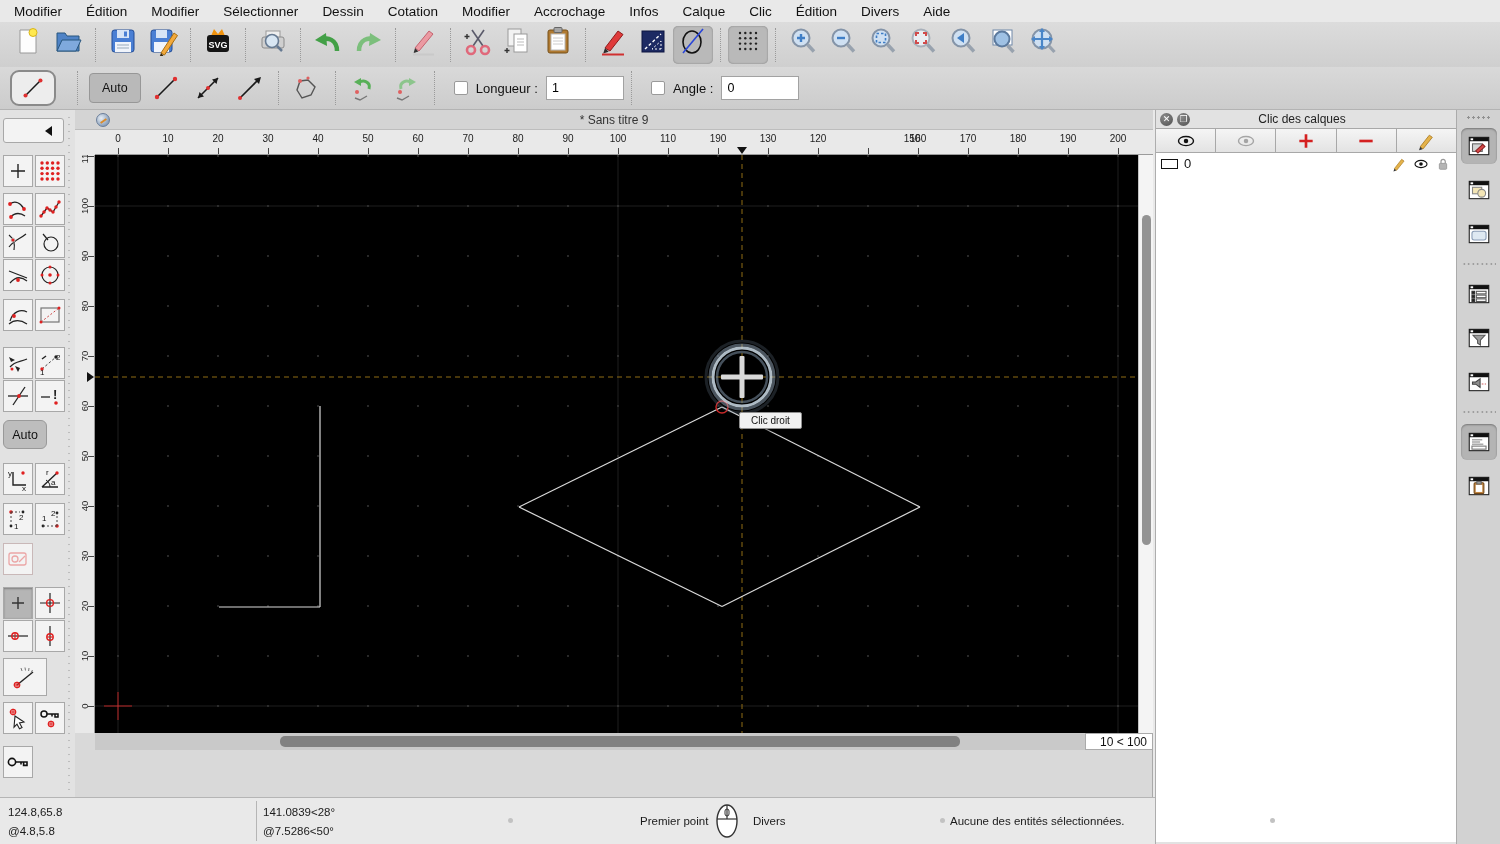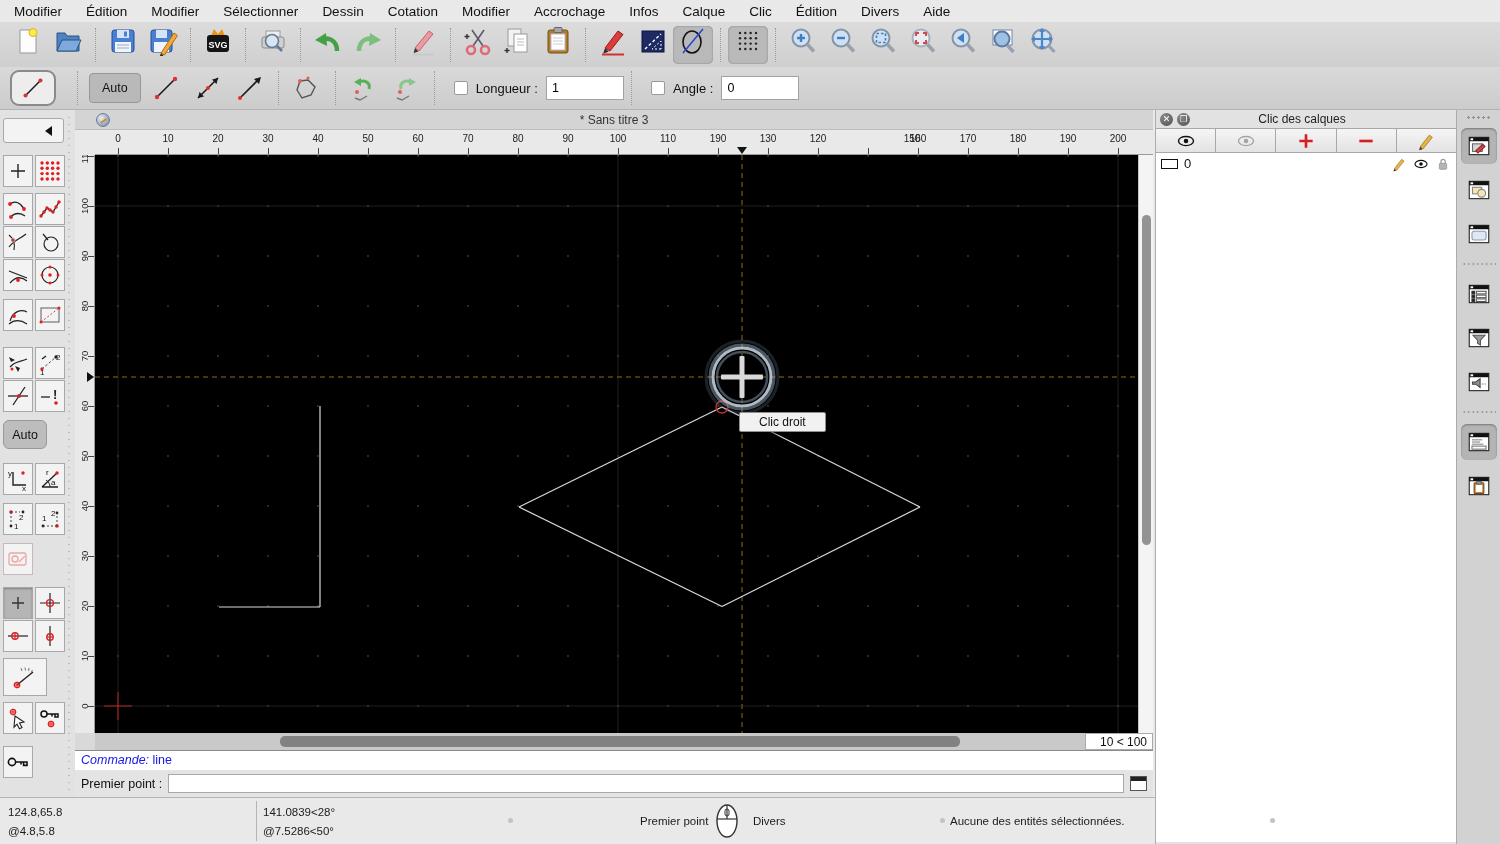--- a/index.html
+++ b/index.html
@@ -45,21 +45,21 @@
   #ruler-top{position:absolute;left:20px;top:20px;width:1058px;height:25px;background:#e9e9e9;border-bottom:1px solid #9b9b9b;overflow:hidden}
   #ruler-left{position:absolute;left:0;top:45px;width:20px;height:578px;background:#e9e9e9;border-right:1px solid #9b9b9b;overflow:hidden}
   #ruler-corner{position:absolute;left:0;top:20px;width:20px;height:25px;background:#e9e9e9}
   .ruler-num{position:absolute;top:3px;transform:translateX(-50%);font-size:10px;color:#222}
   .ruler-tick-v{position:absolute;bottom:0;width:1px;height:6px;background:#444}
   .ruler-num-left{position:absolute;left:0;width:18px;text-align:center;font-size:9.5px;color:#222;transform:translateY(-50%) rotate(-90deg)}
   .ruler-tick-h{position:absolute;right:0;width:6px;height:1px;background:#444}
   #marker-top{position:absolute;bottom:0;width:0;height:0;border-left:5px solid transparent;border-right:5px solid transparent;border-top:7px solid #111}
   #marker-left{position:absolute;right:0;width:0;height:0;border-top:5px solid transparent;border-bottom:5px solid transparent;border-left:7px solid #111}
   #canvas{position:absolute;left:20px;top:45px;width:1043px;height:578px;background:#000;overflow:hidden}
-  #tooltip{position:absolute;background:#f1f1f1;border:1px solid #8f8f8f;border-radius:2px;padding:2px 19px;font-size:12px;color:#111;box-shadow:1px 2px 3px rgba(0,0,0,.5);white-space:nowrap}
+  #tooltip{position:absolute;background:#f1f1f1;border:1px solid #8f8f8f;border-radius:2px;padding:2px 11px;font-size:10px;color:#111;box-shadow:1px 2px 3px rgba(0,0,0,.5);white-space:nowrap}
   #vscroll{position:absolute;left:1063px;top:45px;width:15px;height:578px;background:#f4f4f4;border-left:1px solid #c2c2c2}
   #vthumb{position:absolute;left:3px;top:60px;width:9px;height:330px;background:#939393;border-radius:5px}
   #hscroll{position:absolute;left:20px;top:623px;width:990px;height:17px;background:#c9c9c9}
   #hthumb{position:absolute;left:185px;top:3px;width:680px;height:11px;background:#818181;border-radius:5px}
   #gridscale{position:absolute;left:1010px;top:623px;width:68px;height:17px;background:#fff;border:1px solid #aaa;font-size:12px;text-align:right;padding:1px 5px 0 0;color:#111}
   #cmdhistory{position:absolute;left:0;top:640px;width:1078px;height:20px;background:#fff;border-top:1px solid #8a8a8a;font-size:12.5px;line-height:19px;padding-left:6px;color:#1616e6}
   #cmdhistory .lbl{font-style:italic}
   #promptrow{position:absolute;left:0;top:660px;width:1078px;height:27px;background:#e4e4e4;display:flex;align-items:center;padding:0 6px;gap:6px}
   #promptrow label{font-size:12.5px;white-space:nowrap}
   #cmdinput{flex:1;height:19px;background:#fff;border:1px solid #a8a8a8;font-size:12px;padding-left:4px;font-family:"Liberation Sans",sans-serif}
@@ -659,21 +659,21 @@
           <circle cx="6" cy="12" r="3.6" fill="none" stroke="#111" stroke-width="1.6"></circle>
           <path d="M9.6 12H21v3.4h-3.4V12M15 12v2.6" stroke="#111" stroke-width="1.6" fill="none"></path>
         </svg>
       </div>
   </div>
 </div>
 
 <div id="workspace">
   <div id="tabbar">
     <div id="tabicon"></div>
-    <span>* Sans titre 3</span>
+    <span>* Sans titre 9</span>
   </div>
   <div id="ruler-corner"></div>
   <div id="ruler-top">
       <div id="marker-top" style="left: 642px;"></div>
       <span class="ruler-num" style="left: 23px;">0</span>
       <span class="ruler-tick-v" style="left: 23px;"></span>
       <span class="ruler-num" style="left: 73px;">10</span>
       <span class="ruler-tick-v" style="left: 73px;"></span>
       <span class="ruler-num" style="left: 123px;">20</span>
       <span class="ruler-tick-v" style="left: 123px;"></span>
@@ -1023,26 +1023,20 @@
   </div>
 
   <div id="vscroll">
       <div id="vthumb"></div>
     </div>
   <div id="hscroll">
       <div id="hthumb"></div>
     </div>
   <div id="gridscale">10 &lt; 100</div>
 
-  <div id="cmdhistory"><span class="lbl">Commande:</span><span> line</span></div>
-  <div id="promptrow">
-    <label>Premier point :</label>
-    <input id="cmdinput" value="" style="">
-    <div class="mini-win-btn"></div>
-  </div>
 </div>
 
 <div id="layers">
   <div id="layers-title">
     <div class="mac-btn">✕</div>
     <div class="mac-btn">❐</div>
     <span class="ttl">Clic des calques</span>
     <span style="width:42px"></span>
   </div>
   <div id="layers-toolbar">

